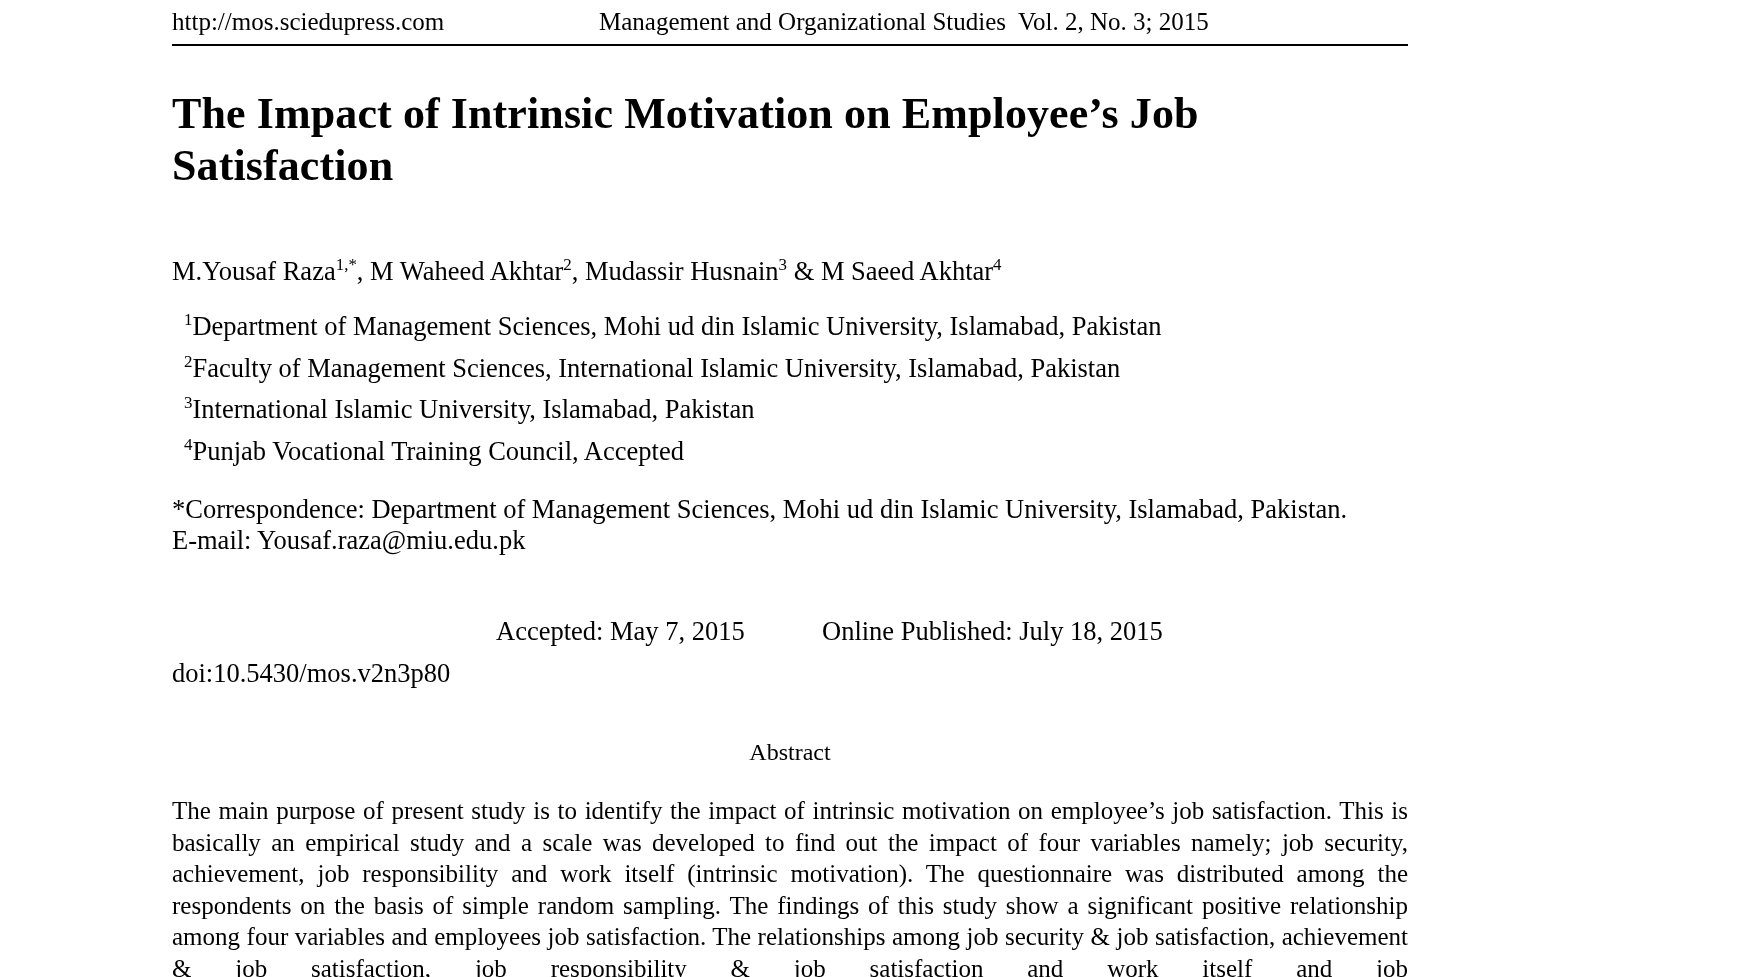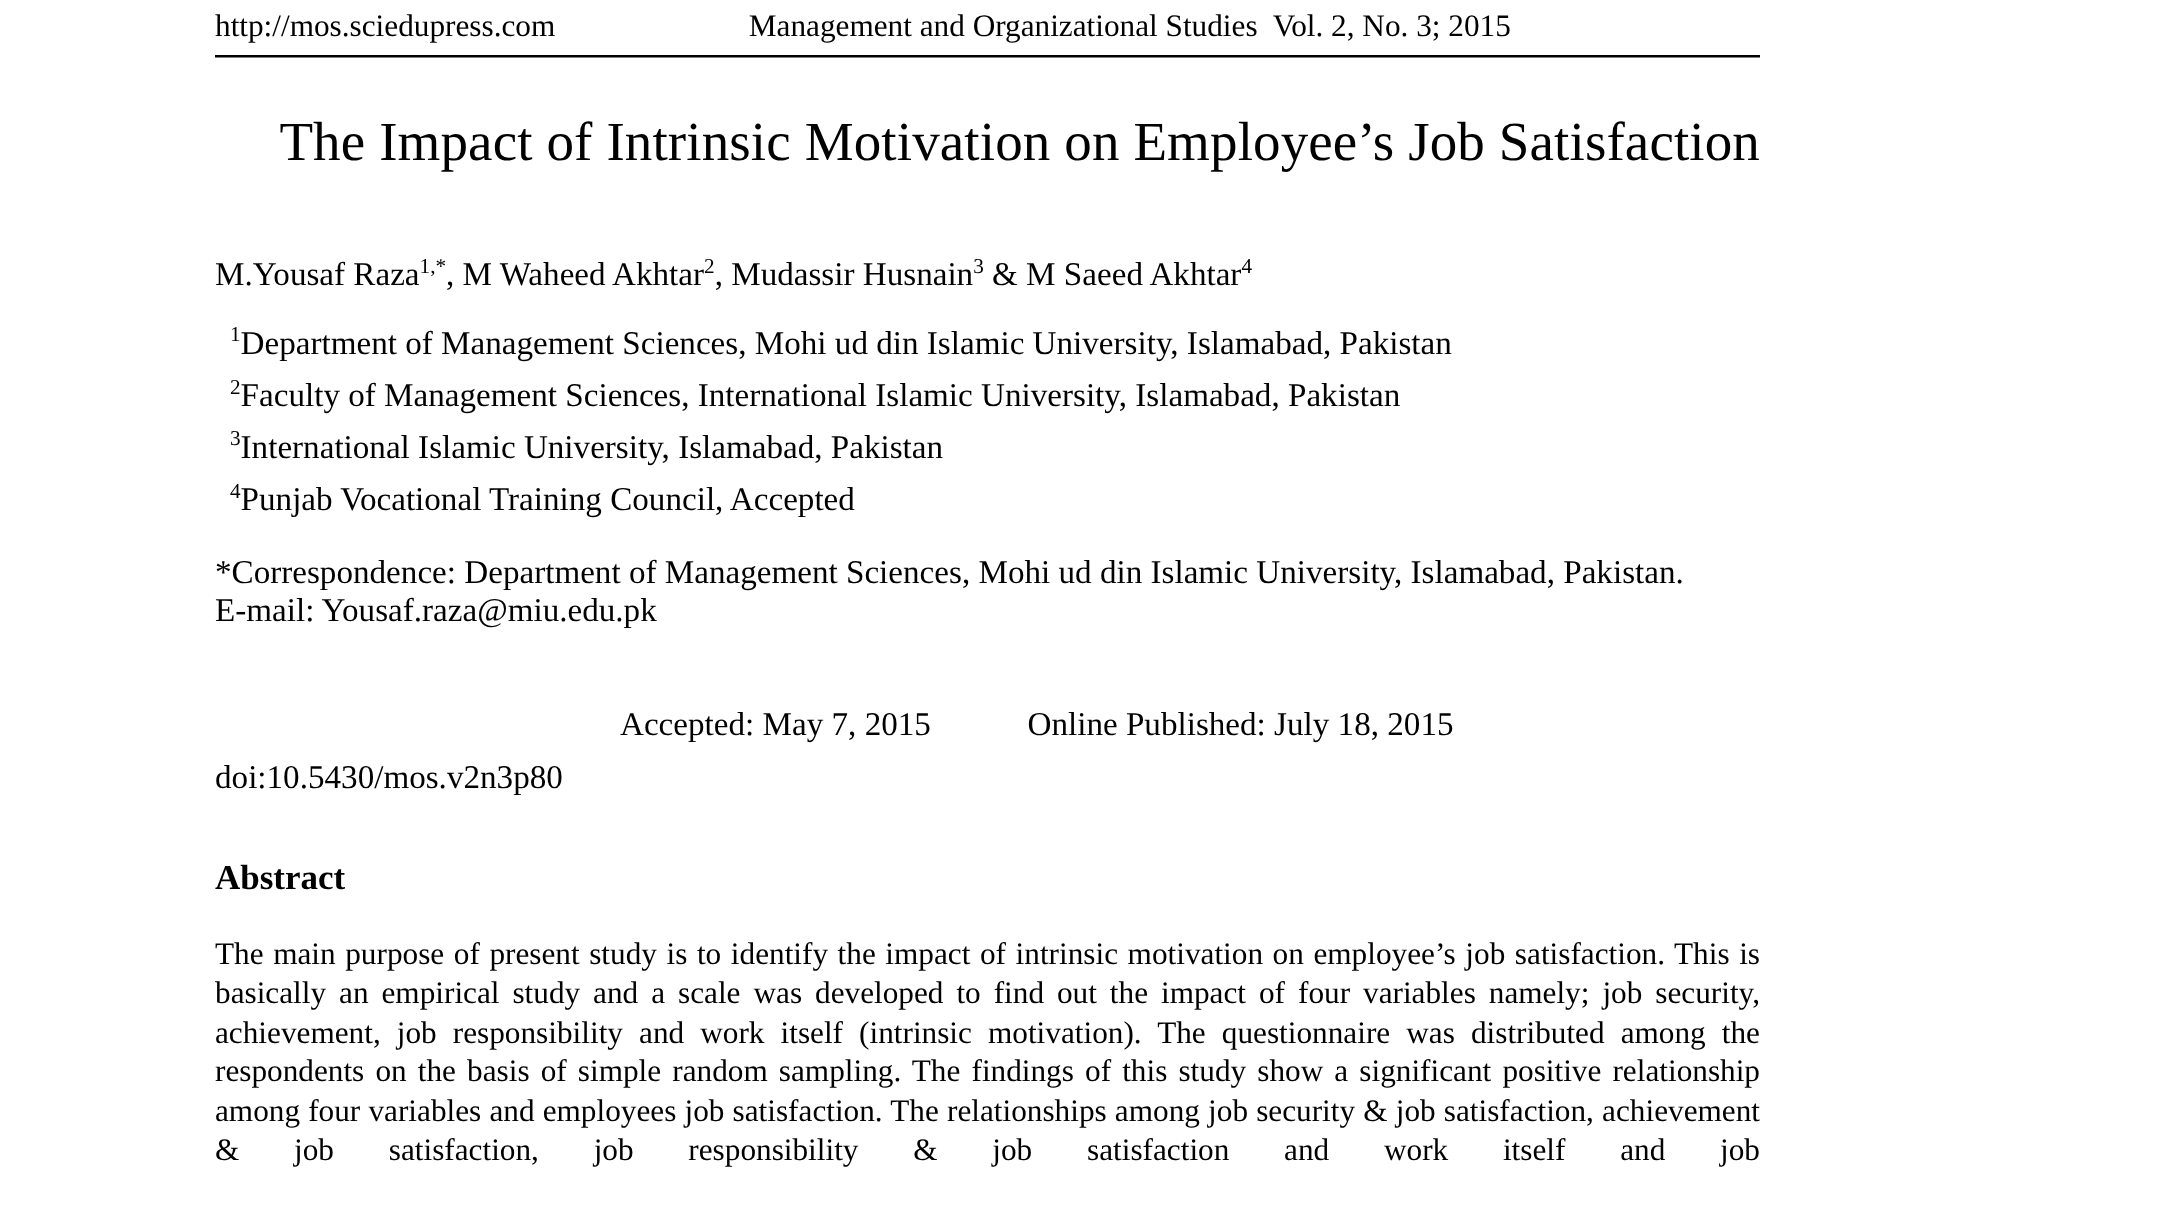--- a/index.html
+++ b/index.html
@@ -45,23 +45,22 @@
     left: 427px;
     top: 0;
     white-space: pre;
   }
 
   
   .title {
     margin-top: 42px;
     font-size: 44px;
     line-height: 1.18;
-    font-weight: normal;
+    font-weight: bold;
     letter-spacing: 0.1px;
-    text-align: right;
   }
 
   
   .authors {
     margin-top: 62px;
     text-align: left;
     font-size: 26.5px;
     line-height: 1.3;
   }
   sup {
@@ -104,22 +103,23 @@
     line-height: 42px;
     white-space: nowrap;
   }
   .metarow .c1 { position: absolute; left: 0; }
   .metarow .c2 { position: absolute; left: 324px; }
   .metarow .c3 { position: absolute; left: 650px; }
 
   
   .abstract-heading {
     margin-top: 44px;
-    font-size: 28px;
-    font-weight: bold;
+    text-align: center;
+    font-size: 24px;
+    font-weight: normal;
     line-height: 1.2;
   }
   .abstract-body {
     margin-top: 28px;
     font-size: 25px;
     line-height: 31.5px;
     text-align: justify;
     text-align-last: justify;
     hyphens: none;
     font-family: Liberation Serif, serif;

